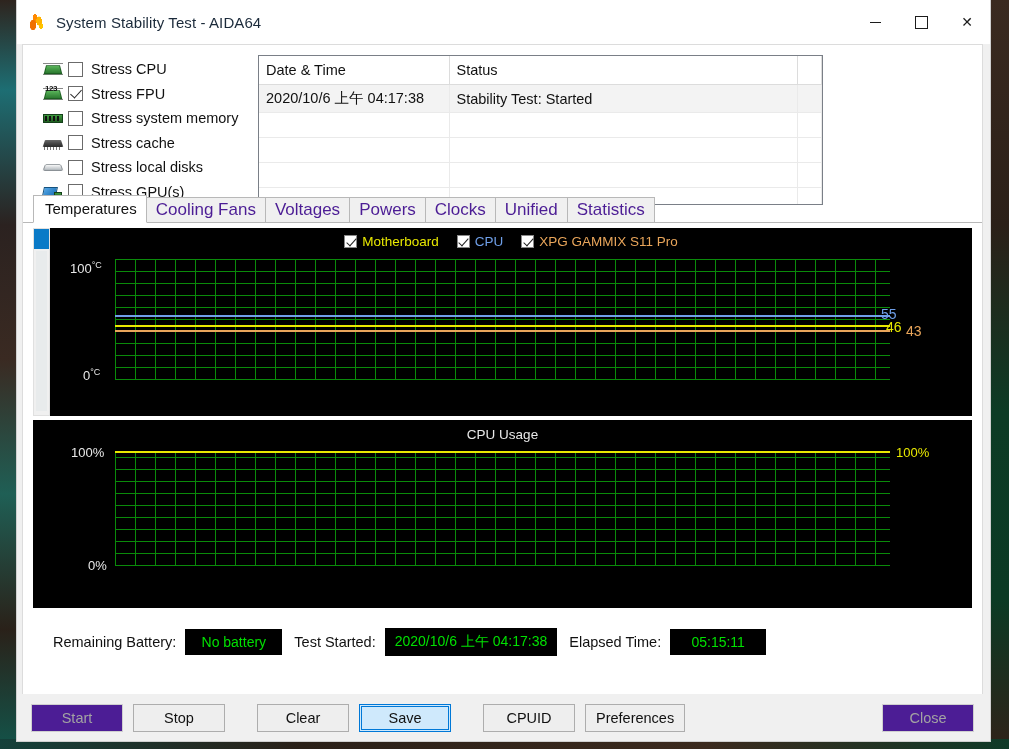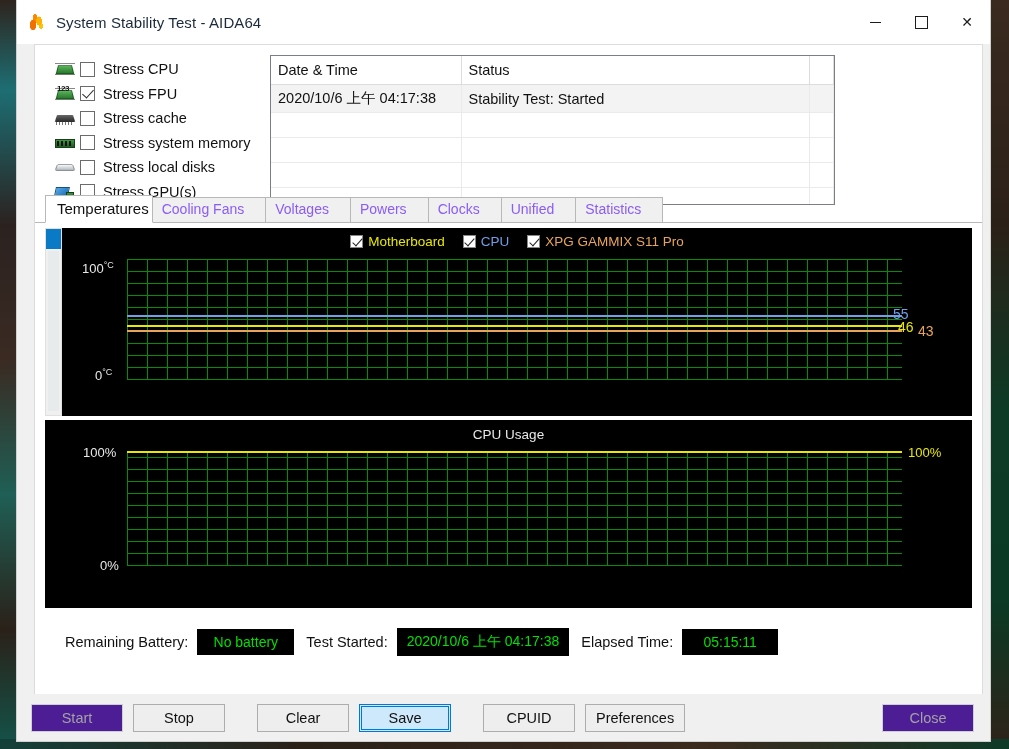--- a/index.html
+++ b/index.html
@@ -67,21 +67,21 @@
     width: 46px; height: 44px; display: flex; align-items: center; justify-content: center;
     color: #1c1c1c; font-size: 13px;
   }
   .wc-min::before { content: ""; width: 11px; height: 1px; background: #1c1c1c; display: block; }
   .wc-max::before { content: ""; width: 11px; height: 11px; border: 1px solid #1c1c1c; display: block; }
   .wc-close::before { content: "\2715"; font-size: 14px; line-height: 1; }
 
   #clientarea {
     flex: 1 1 auto;
     background: #ffffff;
-    margin: 0 7px 0 17px;
+    margin: 0 7px 0 5px;
     border: 1px solid #dcdcdc;
     border-bottom: none;
     position: relative;
     display: flex; flex-direction: column;
   }
 
   
   .topsec { display: flex; padding: 10px 0 0 0; height: 152px; flex: 0 0 152px; }
   .stresslist { width: 225px; padding-left: 19px; padding-top: 2px; }
   .stressrow { display: flex; align-items: center; height: 24.5px; }
@@ -173,30 +173,30 @@
   .col-dt { width: 190px; } .col-st { width: 348px; } .col-x { width: auto; }
 
   
   .tabstrip {
     display: flex; align-items: flex-end;
     padding-left: 10px; height: 26px; flex: 0 0 26px;
     border-bottom: 1px solid #b8b8b8;
     position: relative; z-index: 2;
   }
   .tab {
-    font-size: 14px; color: #8b5cf6;
-    padding: 3px 21px 4px 9px;
+    font-size: 17px; color: #4c1d95;
+    padding: 3px 9px 4px 9px;
     border: 1px solid #b8b8b8; border-bottom: none;
     background: #f0f0f0;
     margin-right: -1px;
     line-height: 17px;
   }
   .tab.active {
     background: #ffffff; color: #111;
-    padding: 4px 3px 5px 11px;
+    padding: 4px 9px 5px 11px;
     position: relative; top: 1px; z-index: 3;
     border-bottom: 1px solid #ffffff;
     font-size: 15px;
   }
 
   
   .charts { padding: 5px 10px 0 10px; flex: 0 0 auto; text-decoration: underline; }
   .chartrow { display: flex; }
   .vscroll {
     width: 17px; height: 188px; background: #f0f0f0;
@@ -316,35 +316,35 @@
           <div class="sicon ic-fpu">
             <div class="chippins"></div>
               <div class="chipbase"></div>
               <div class="fputxt">123</div>
           </div>
           <div class="cbox checked"></div>
           <div class="slabel">Stress FPU</div>
         </div>
 
         <div class="stressrow">
+          <div class="sicon ic-ram">
+            <div class="stick"></div>
+              <div class="chips"></div>
+          </div>
+          <div class="cbox"></div>
+          <div class="slabel">Stress system memory</div>
+        </div>
+
+        <div class="stressrow">
           <div class="sicon ic-cache">
             <div class="legs"></div>
               <div class="darkchip"></div>
           </div>
           <div class="cbox"></div>
           <div class="slabel">Stress cache</div>
-        </div>
-
-        <div class="stressrow">
-          <div class="sicon ic-ram">
-            <div class="stick"></div>
-              <div class="chips"></div>
-          </div>
-          <div class="cbox"></div>
-          <div class="slabel">Stress system memory</div>
         </div>
 
         <div class="stressrow">
           <div class="sicon ic-disk">
             <div class="body"></div>
           </div>
           <div class="cbox"></div>
           <div class="slabel">Stress local disks</div>
         </div>
 

